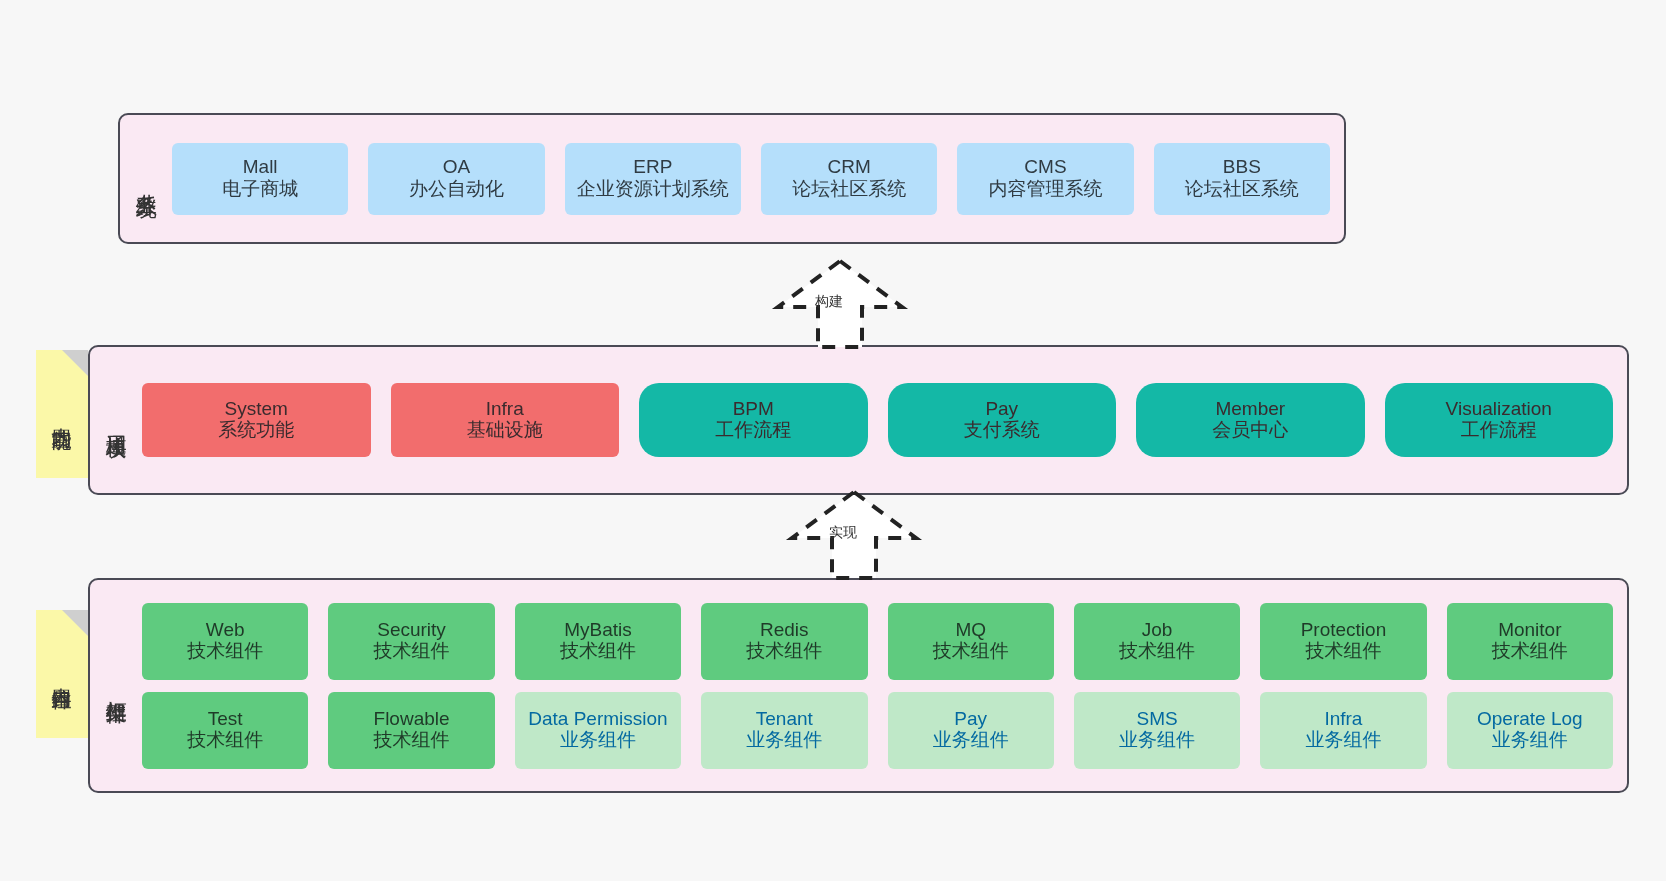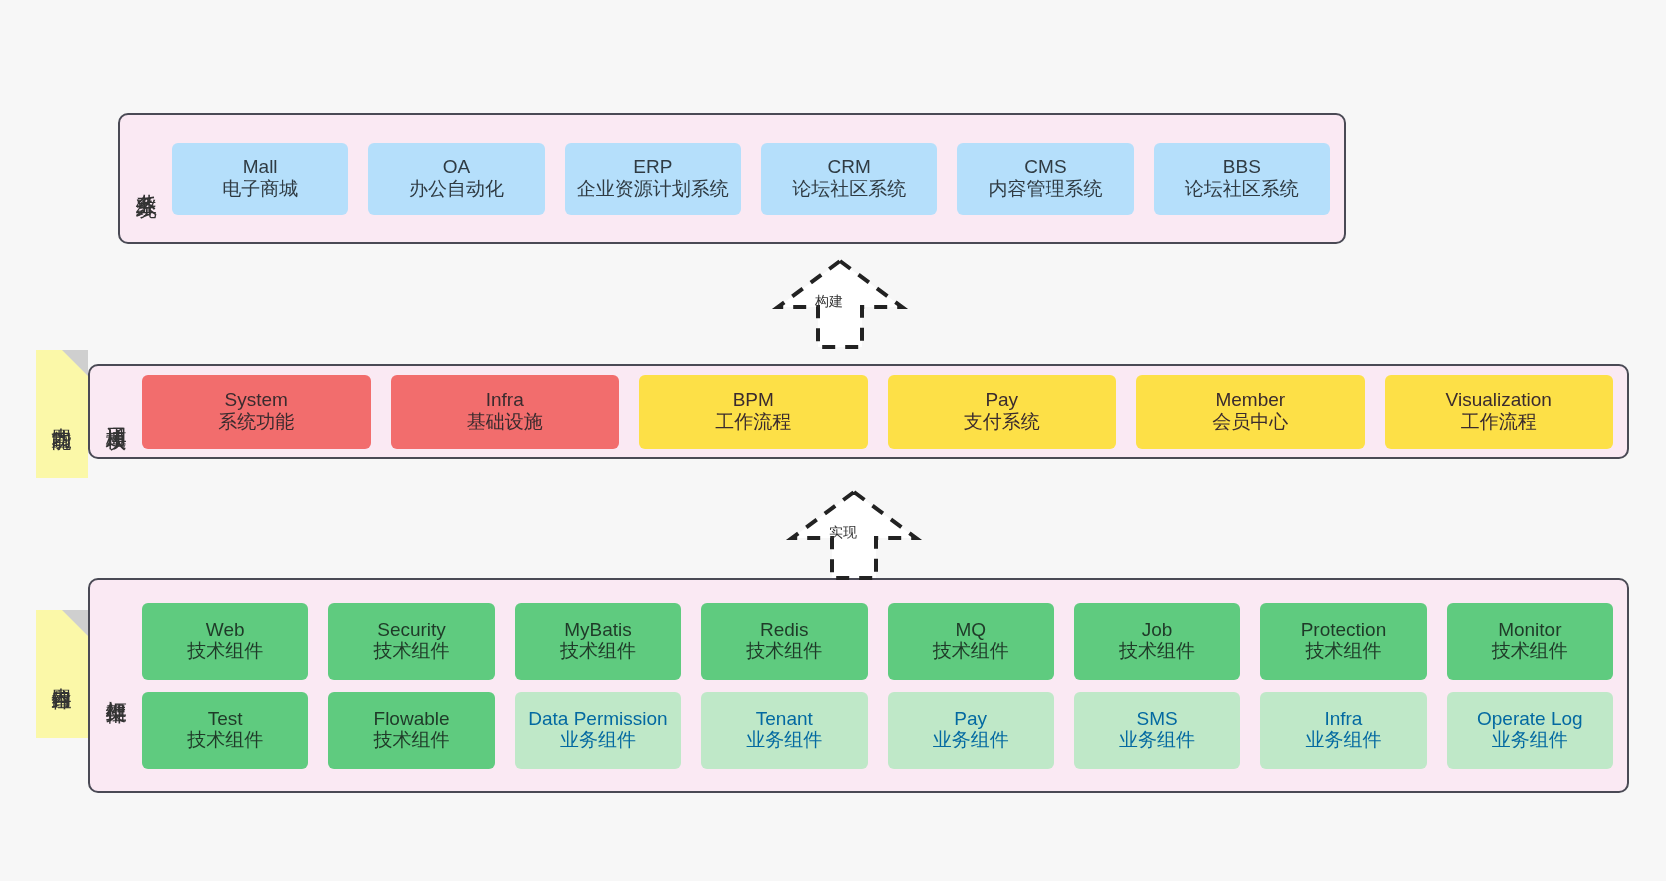--- a/index.html
+++ b/index.html
@@ -73,25 +73,25 @@
   }
   .cell .en { display: block; }
   .cell .cn { display: block; font-family: Liberation Mono, monospace; }
 
   
   #layer-business { left: 88px; top: 113px; width: 1228px; height: 131px; margin-left: 30px; }
   #layer-business .row { height: 72px; }
   #layer-business .cell { background: #b5dffb; color: #2f3b43; }
 
   
-  #layer-common { left: 88px; top: 364px; width: 1541px; height: 95px; }
+  #layer-common { left: 88px; top: 345px; width: 1541px; height: 150px; }
   #layer-common .row { height: 74px; }
   #layer-common .cell { color: #3a2b2e; }
   .c-red   { background: #f26d6d; }
-  .c-pink  { background: #fde047; }
+  .c-pink  { background: #14b8a6; border-radius: 20px; }
 
   
   #layer-framework { left: 88px; top: 578px; width: 1541px; height: 215px; }
   #layer-framework .row { height: 77px; }
   #layer-framework .layer-body { padding-right: 14px; gap: 12px; }
   .c-green { background: #5fcb7f; color: #1f3a28; }
   .c-lgreen{ background: #bfe8c8; color: #0369a1; }
 
   
   .note {

